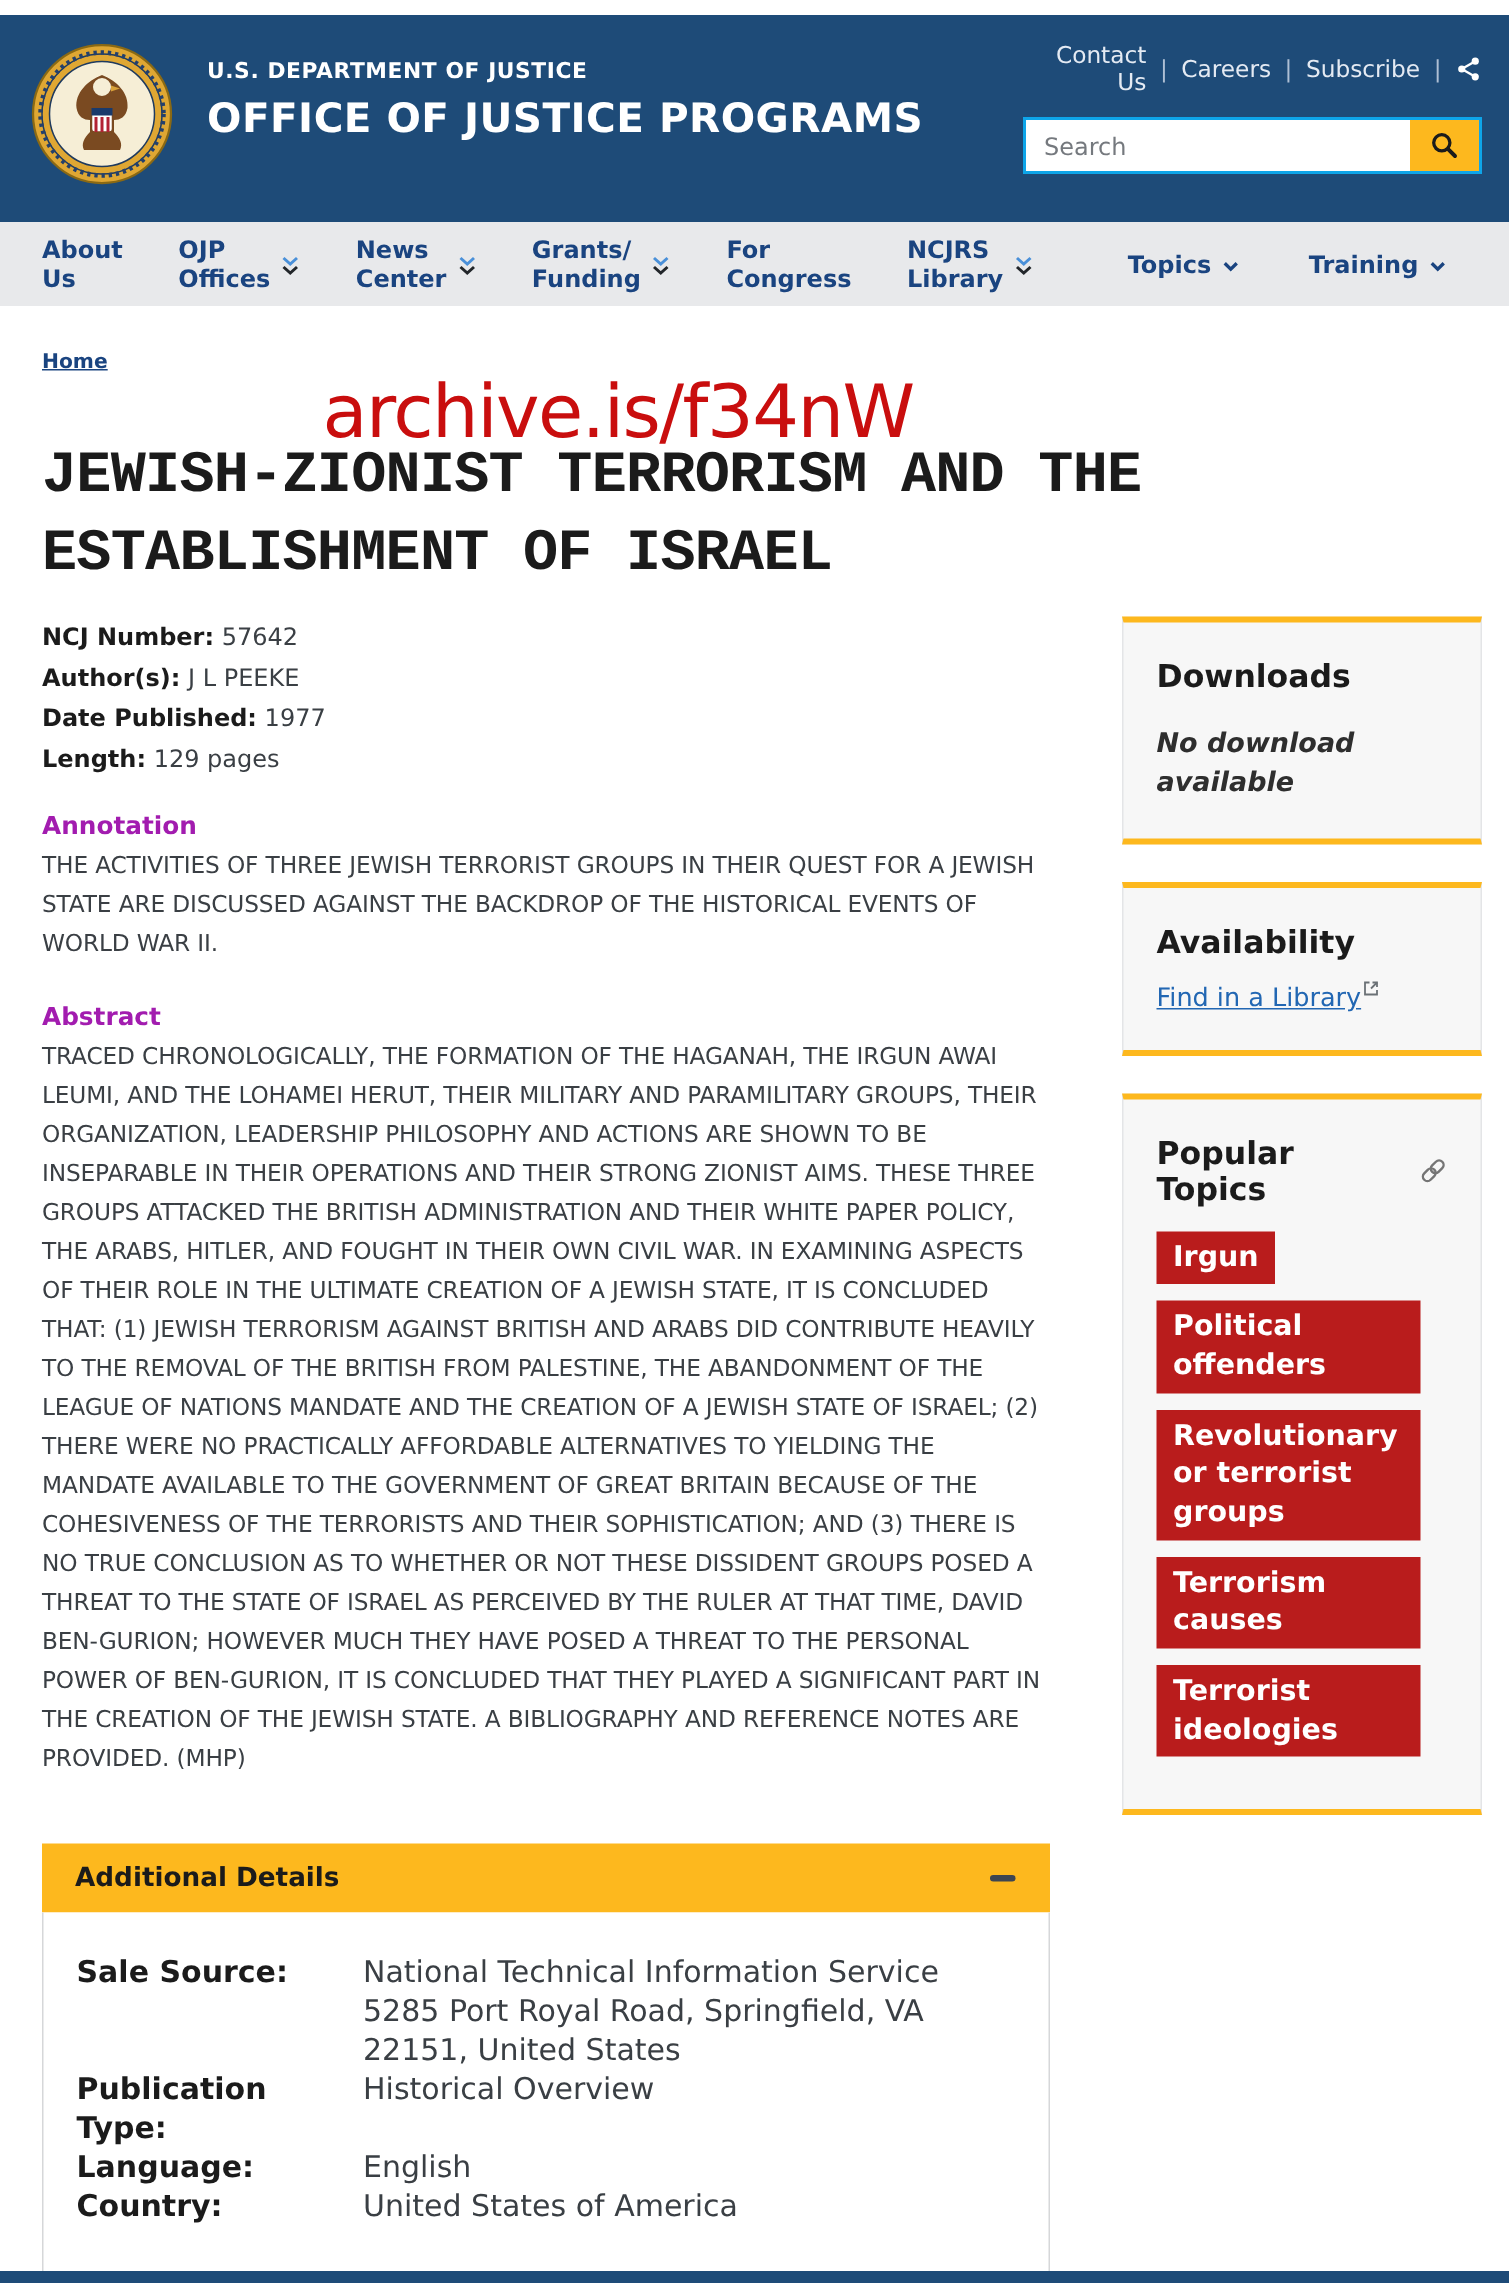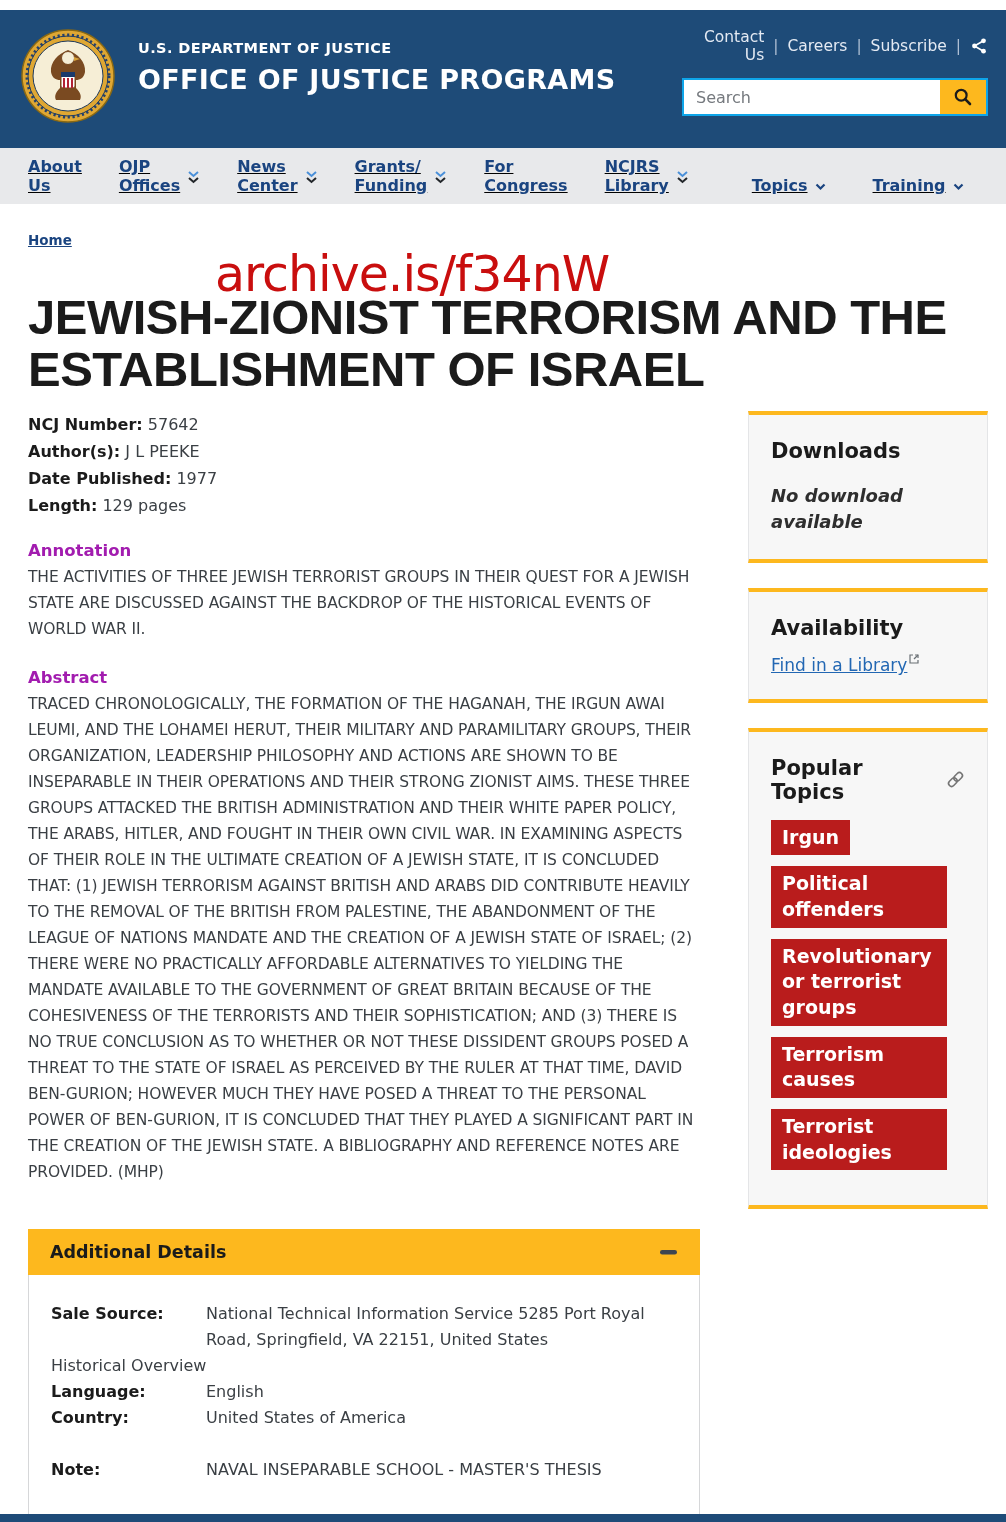--- a/index.html
+++ b/index.html
@@ -17,31 +17,31 @@
   .header-right { position:absolute; right:18px; top:18px; width:306px; }
   .quicklinks { text-align:right; color:#e4eaf3; font-size:15.5px; display:flex; justify-content:space-between; align-items:center; gap:9px; }
   .quicklinks a { color:#e4eaf3; text-decoration:none; }
   .quicklinks .sep { color:#aebfd4; }
   .searchbar { margin-top:14px; display:flex; border:2px solid #0ea5e9; background:#fff; height:38px; }
   .searchbar input { flex:1; border:none; outline:none; padding:0 12px; font-size:16px; color:#3a3f44; font-family:"DejaVu Sans",sans-serif; }
   .searchbar input::placeholder { color:#75797e; }
   .search-btn { width:46px; background:#fdb81e; border:none; display:flex; align-items:center; justify-content:center; cursor:pointer; }
 
   
-  .nav { background:#e8e9eb; padding:9px 18px 9px 28px; display:flex; align-items:flex-end; gap:37px;text-decoration:underline; }
+  .nav { background:#e8e9eb; padding:9px 18px 9px 28px; display:flex; align-items:center; gap:37px; }
   .nav-item { display:flex; align-items:center; gap:7px; color:#1a4480; font-weight:bold; font-size:16px; line-height:19px; cursor:pointer; }
   .nav-label { white-space:pre-line; }
   .nav-item svg { flex:0 0 auto; margin-top:6px; }
 
   
   .main { padding:0 18px 0 28px; position:relative; }
   .breadcrumb { margin-top:26px; }
   .breadcrumb a { color:#1a4480; font-size:13.5px; font-weight:bold; text-decoration:underline; }
   .watermark { position:absolute; left:215px; top:16px; color:#c90e0e; font-size:49px; letter-spacing:-1px; pointer-events:none; }
-  .title { margin-top:42px; font-family:Liberation Sans, sans-serif; font-weight:bold; font-size:49px; line-height:52px; color:#1b1b1b; letter-spacing:-.5px; max-width:960px; }
+  .title { margin-top:42px; font-family:Liberation Mono, monospace; font-weight:bold; font-size:39px; line-height:52px; color:#1b1b1b; letter-spacing:-.5px; max-width:960px; }
 
   
   .grid { display:flex; margin-top:16px; }
   .leftcol { width:672px; flex:0 0 auto; }
   .rightcol { width:240px; margin-left:48px; flex:0 0 auto; }
 
   .meta-line { font-size:16px; line-height:27px; color:#3a3f44; }
   .meta-line b { color:#1b1b1b; }
   .section-h { font-size:16.5px; font-weight:bold; color:#a21caf; margin-top:19px; line-height:26px; }
   .paragraph { font-size:15.5px; line-height:26px; color:#3a3f44; letter-spacing:-.1px; }
@@ -53,21 +53,21 @@
   .avail-link { display:inline-block; margin-top:14px; font-size:17px; color:#2267b3; text-decoration:underline; }
   .avail-link svg { margin-left:2px; vertical-align:super; }
   .tags { margin-top:16px; }
   .tag { display:table; max-width:176px; background:#b91c1c; color:#fff; font-weight:bold; font-size:19px; line-height:1.35; padding:5px 11px; margin-bottom:11px; cursor:pointer; }
 
   
   .details { margin-top:44px; width:672px; }
   .details-header { background:#fdb81e; padding:13px 22px; display:flex; align-items:center; justify-content:space-between; cursor:pointer; }
   .details-header .dh-title { font-size:17.5px; font-weight:bold; color:#1b1b1b; }
   .details-body { border:1px solid #d6d7d9; border-top:none; padding:26px 22px 40px 22px; background:#fff; }
-  .drow { display:flex; font-size:16px; line-height:26px; }
+  .drow { display:flex; font-size:20px; line-height:26px;gap:36px; }
   .drow .dlabel { width:155px; flex:0 0 auto; font-weight:bold; color:#1b1b1b; }
   .drow .dvalue { flex:1; color:#3a3f44; }
   .drow.spaced { margin-top:26px; }
 
   .footstrip { position:absolute; left:0; bottom:0; width:100%; height:8px; background:#1e4b78; }
 </style>
 </head>
 <body>
 
 <div class="page">
@@ -210,20 +210,21 @@
                   <rect x="0" y="1" width="17" height="4.4" rx="2.2" fill="#3d4551"></rect>
                 </svg>
               </span>
           </div>
           <div class="details-body">
             <div class="drow">
               <span class="dlabel">Sale Source:</span>
               <span class="dvalue">National Technical Information Service 5285 Port Royal Road, Springfield, VA 22151, United States</span>
             </div>
             <div class="drow">
+              <span class="dlabel">Publication Type:</span>
               <span class="dvalue">Historical Overview</span>
             </div>
             <div class="drow">
               <span class="dlabel">Language:</span>
               <span class="dvalue">English</span>
             </div>
             <div class="drow">
               <span class="dlabel">Country:</span>
               <span class="dvalue">United States of America</span>
             </div>

